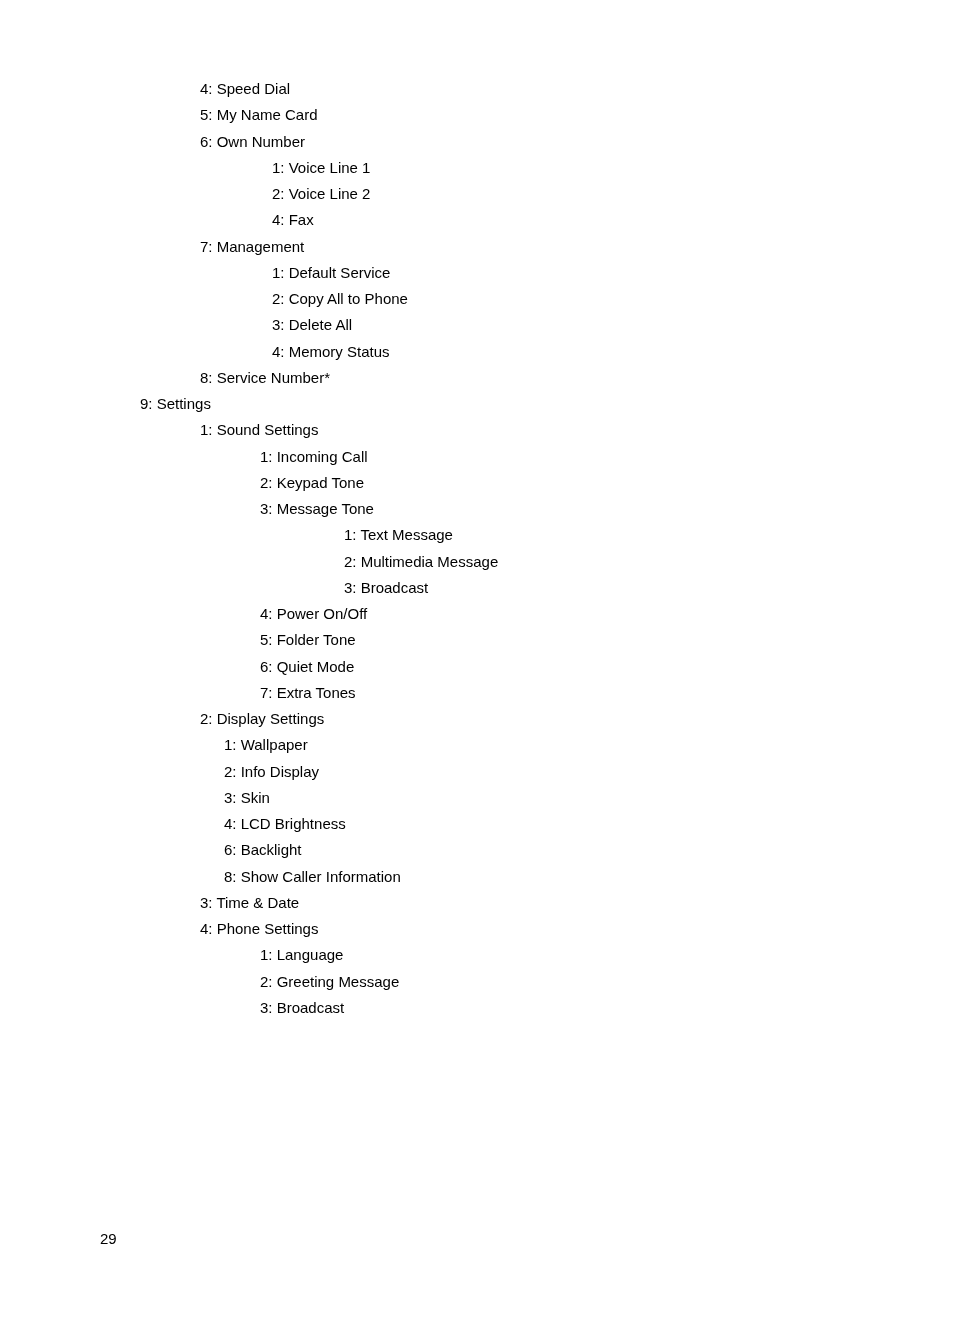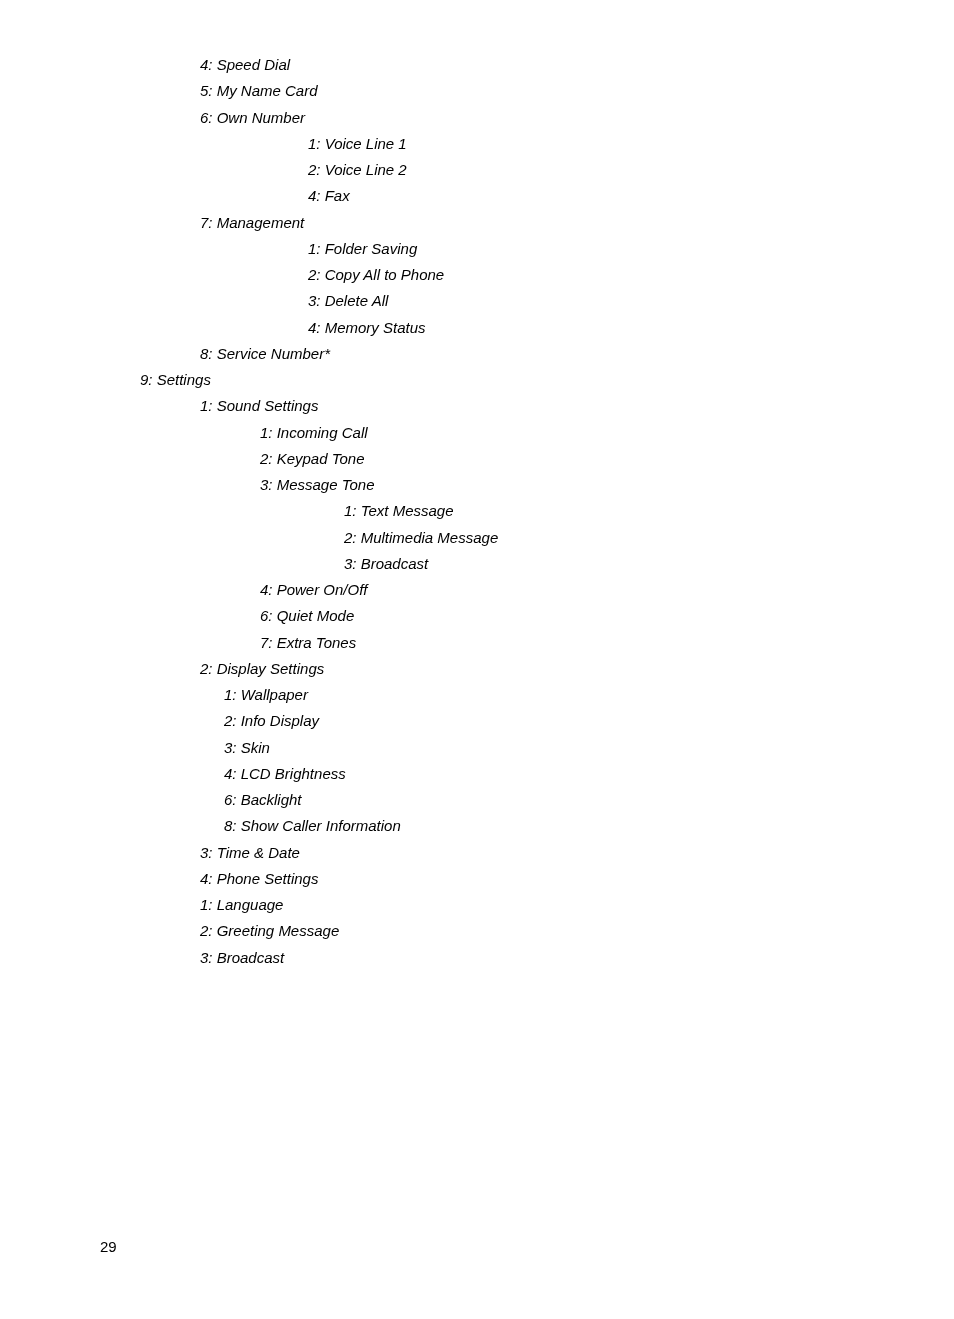--- a/index.html
+++ b/index.html
@@ -12,40 +12,39 @@
       background: #ffffff;
       font-family: Arial, Helvetica, sans-serif;
       font-size: 15px;
       color: #000000;
       width: 954px;
       min-height: 1319px;
       position: relative;
     }
 
     .page-content {
-      padding: 52px 100px 80px 100px;
-      font-style: italic;
+      padding: 76px 100px 80px 100px;
     }
 
     .menu-list {
       list-style: none;
       line-height: 1.75;
     }
 
     .level1 {
       margin-left: 100px;
     }
 
     .level2 {
-      margin-left: 108px;
+      margin-left: 72px;
     }
 
     .page-number {
       position: absolute;
-      bottom: 64px;
+      bottom: 72px;
       left: 100px;
       font-size: 15px;
       color: #000000;
     }
   </style>
 </head>
 <body>
 
 <div class="page-content">
 
@@ -54,21 +53,21 @@
     <li>5: My Name Card</li>
     <li>6: Own Number
       <ul class="menu-list level2">
         <li>1: Voice Line 1</li>
         <li>2: Voice Line 2</li>
         <li>4: Fax</li>
       </ul>
     </li>
     <li>7: Management
       <ul class="menu-list level2">
-        <li>1: Folder Saving</li>
+        <li>1: Default Service</li>
         <li>2: Copy All to Phone</li>
         <li>3: Delete All</li>
         <li>4: Memory Status</li>
       </ul>
     </li>
     <li>8: Service Number*</li>
   </ul>
 
   <ul class="menu-list" style="margin-left: 40px; margin-top: 0;">
     <li>9: Settings
@@ -78,37 +77,38 @@
             <li>1: Incoming Call</li>
             <li>2: Keypad Tone</li>
             <li>3: Message Tone
               <ul class="menu-list" style="margin-left: 84px;">
                 <li>1: Text Message</li>
                 <li>2: Multimedia Message</li>
                 <li>3: Broadcast</li>
               </ul>
             </li>
             <li>4: Power On/Off</li>
+            <li>5: Folder Tone</li>
             <li>6: Quiet Mode</li>
             <li>7: Extra Tones</li>
           </ul>
         </li>
         <li>2: Display Settings
           <ul class="menu-list" style="margin-left: 24px;">
             <li>1: Wallpaper</li>
             <li>2: Info Display</li>
             <li>3: Skin</li>
             <li>4: LCD Brightness</li>
             <li>6: Backlight</li>
             <li>8: Show Caller Information</li>
           </ul>
         </li>
         <li>3: Time &amp; Date</li>
         <li>4: Phone Settings
-          <ul class="menu-list" style="">
+          <ul class="menu-list" style="margin-left: 60px;">
             <li>1: Language</li>
             <li>2: Greeting Message</li>
             <li>3: Broadcast</li>
           </ul>
         </li>
       </ul>
     </li>
   </ul>
 
 </div>

